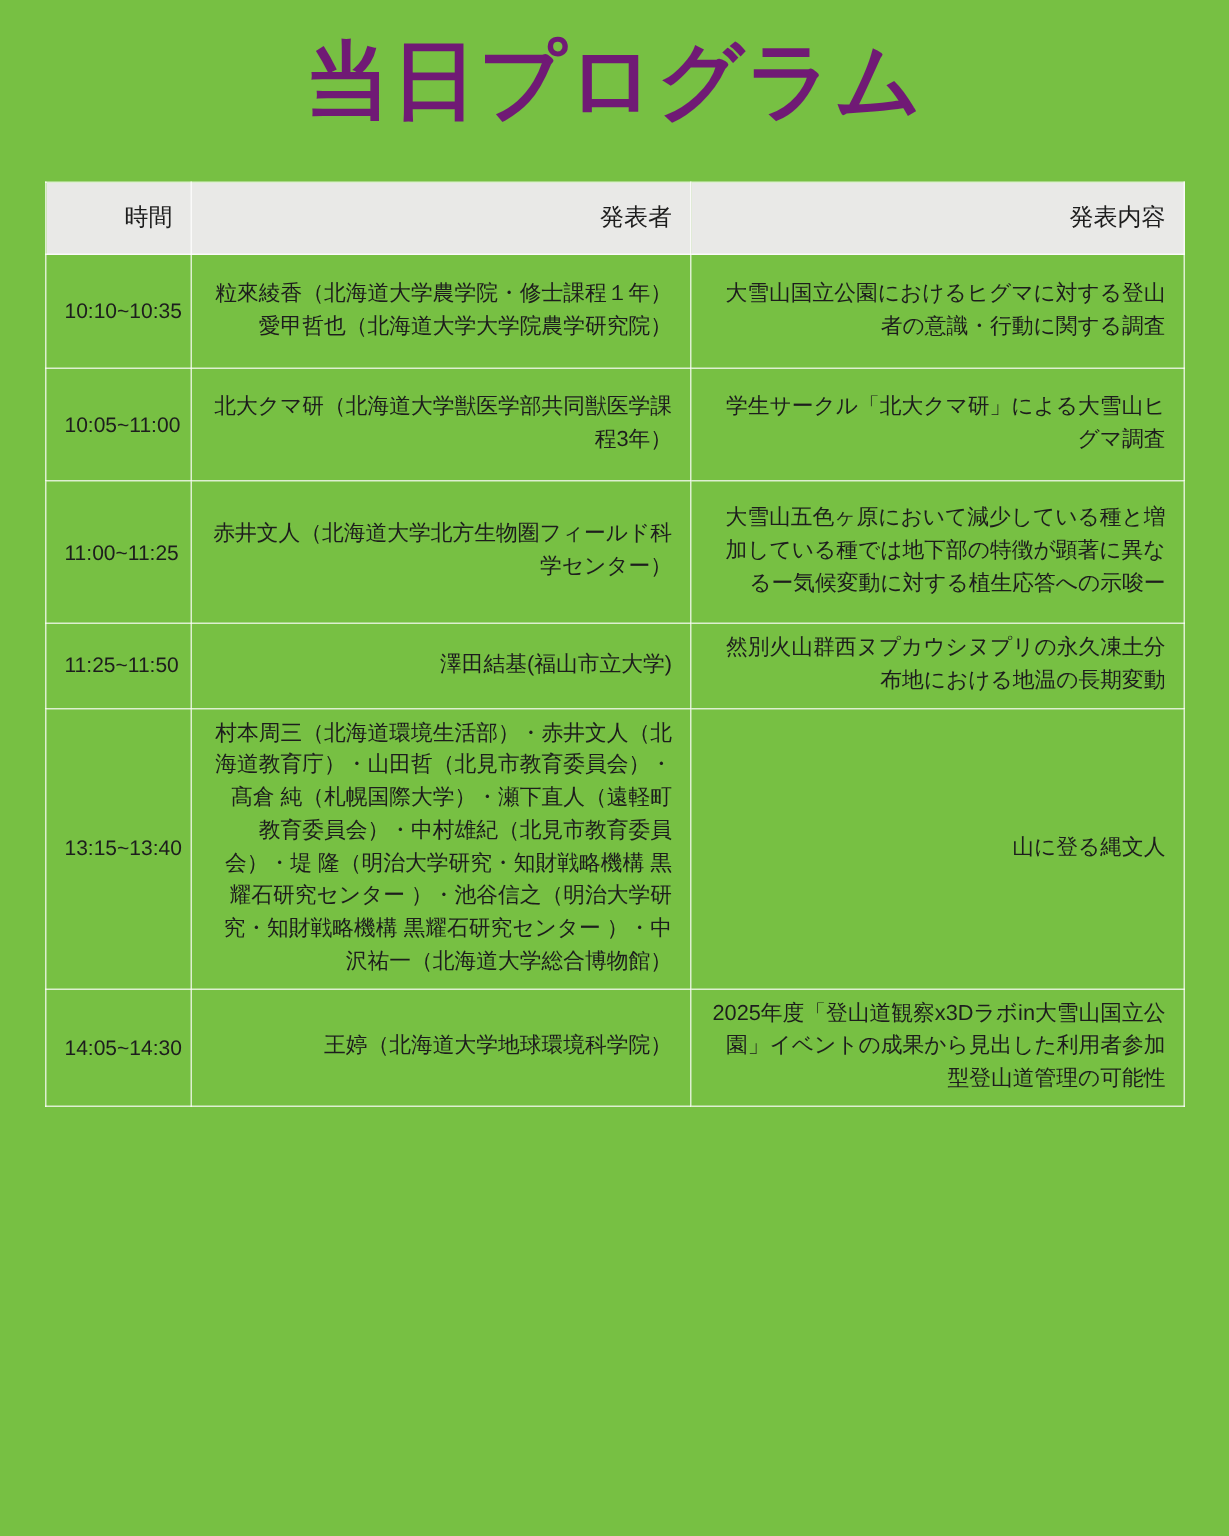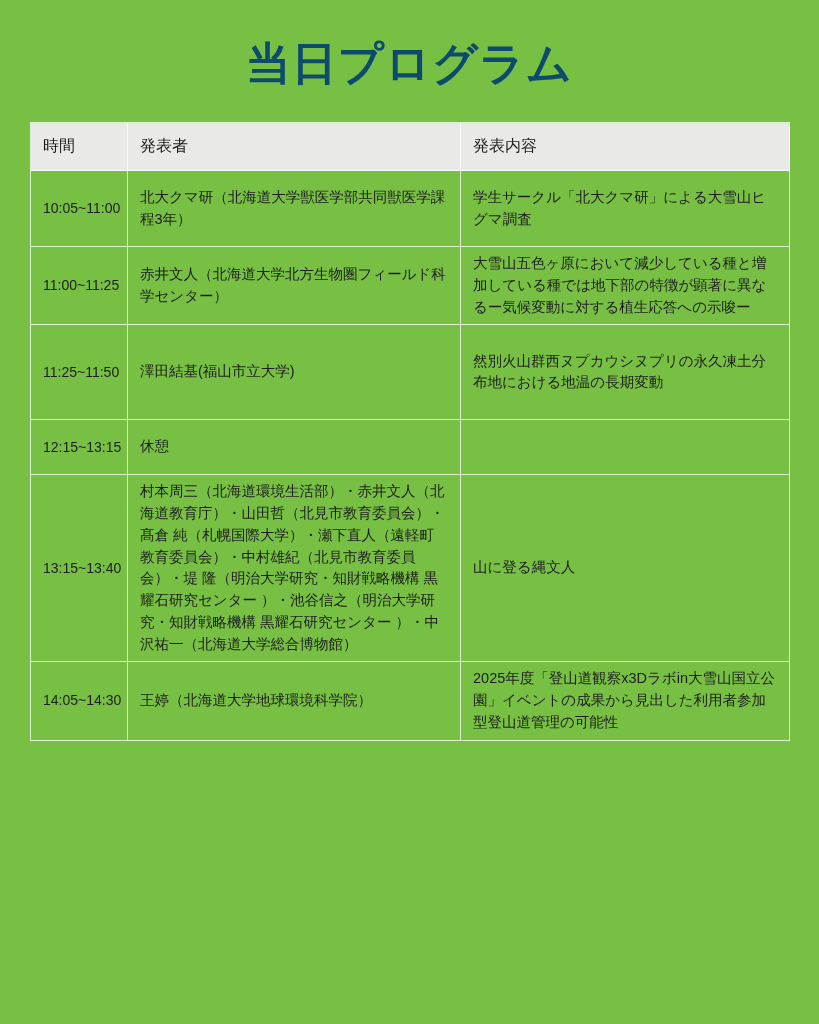--- a/index.html
+++ b/index.html
@@ -13,41 +13,41 @@
   body {
     width: 819px;
     height: 1024px;
     background: var(--bg);
     color: var(--text);
     font-family: "Liberation Sans", "DejaVu Sans", sans-serif;
     overflow: hidden;
   }
   .title {
     margin: 0;
-    padding-top: 34px;
+    padding-top: 16px;
     padding-bottom: 28px;
     text-align: center;
-    font-size: 45px;
+    font-size: 57px;
     font-weight: 900;
     letter-spacing: 1px;
-    color: #0c4a6e;
+    color: #701a75;
   }
   table.program {
     border-collapse: collapse;
     table-layout: fixed;
     margin-left: 30px;
     width: 759px;
   }
   col.c-time { width: 97px; }
   col.c-presenter { width: 333px; }
   col.c-content { width: 329px; }
   th, td {
     border: 1px solid var(--border);
     vertical-align: middle;
-    text-align: left;
+    text-align: right;
     word-break: break-word;
   }
   thead th {
     background: var(--header-bg);
     font-weight: 400;
     font-size: 16px;
     padding: 8px 12px;
     height: 48px;
   }
   tbody td {
@@ -82,40 +82,41 @@
   </colgroup>
   <thead>
     <tr>
       <th>時間</th>
       <th>発表者</th>
       <th>発表内容</th>
     </tr>
   </thead>
   <tbody>
       <tr>
+    <td class="time-cell">10:10~10:35</td>
+    <td class="presenter-cell">粒來綾香（北海道大学農学院・修士課程１年）
+愛甲哲也（北海道大学大学院農学研究院）</td>
+    <td class="content-cell">大雪山国立公園におけるヒグマに対する登山者の意識・行動に関する調査</td>
+  </tr>
+      <tr>
     <td class="time-cell">10:05~11:00</td>
     <td class="presenter-cell">北大クマ研（北海道大学獣医学部共同獣医学課程3年）</td>
     <td class="content-cell">学生サークル「北大クマ研」による大雪山ヒグマ調査</td>
   </tr>
       <tr>
     <td class="time-cell">11:00~11:25</td>
     <td class="presenter-cell">赤井文人（北海道大学北方生物圏フィールド科学センター）</td>
     <td class="content-cell">大雪山五色ヶ原において減少している種と増加している種では地下部の特徴が顕著に異なるー気候変動に対する植生応答への示唆ー</td>
   </tr>
       <tr>
     <td class="time-cell">11:25~11:50</td>
     <td class="presenter-cell">澤田結基(福山市立大学)</td>
     <td class="content-cell">然別火山群西ヌプカウシヌプリの永久凍土分布地における地温の長期変動</td>
   </tr>
       <tr>
-    <td class="time-cell">12:15~13:15</td>
-    <td class="presenter-cell">休憩</td>
-    <td class="content-cell"></td>
-  </tr>
-      <tr>
     <td class="time-cell">13:15~13:40</td>
     <td class="presenter-cell">村本周三（北海道環境生活部）・赤井文人（北海道教育庁）・山田哲（北見市教育委員会）・髙倉 純（札幌国際大学）・瀬下直人（遠軽町教育委員会）・中村雄紀（北見市教育委員会）・堤 隆（明治大学研究・知財戦略機構 黒耀石研究センター ）・池谷信之（明治大学研究・知財戦略機構 黒耀石研究センター ）・中沢祐一（北海道大学総合博物館）</td>
     <td class="content-cell">山に登る縄文人</td>
   </tr>
       <tr>
     <td class="time-cell">14:05~14:30</td>
     <td class="presenter-cell">王婷（北海道大学地球環境科学院）</td>
     <td class="content-cell">2025年度「登山道観察x3Dラボin大雪山国立公園」イベントの成果から見出した利用者参加型登山道管理の可能性</td>
   </tr>
     </tbody>

